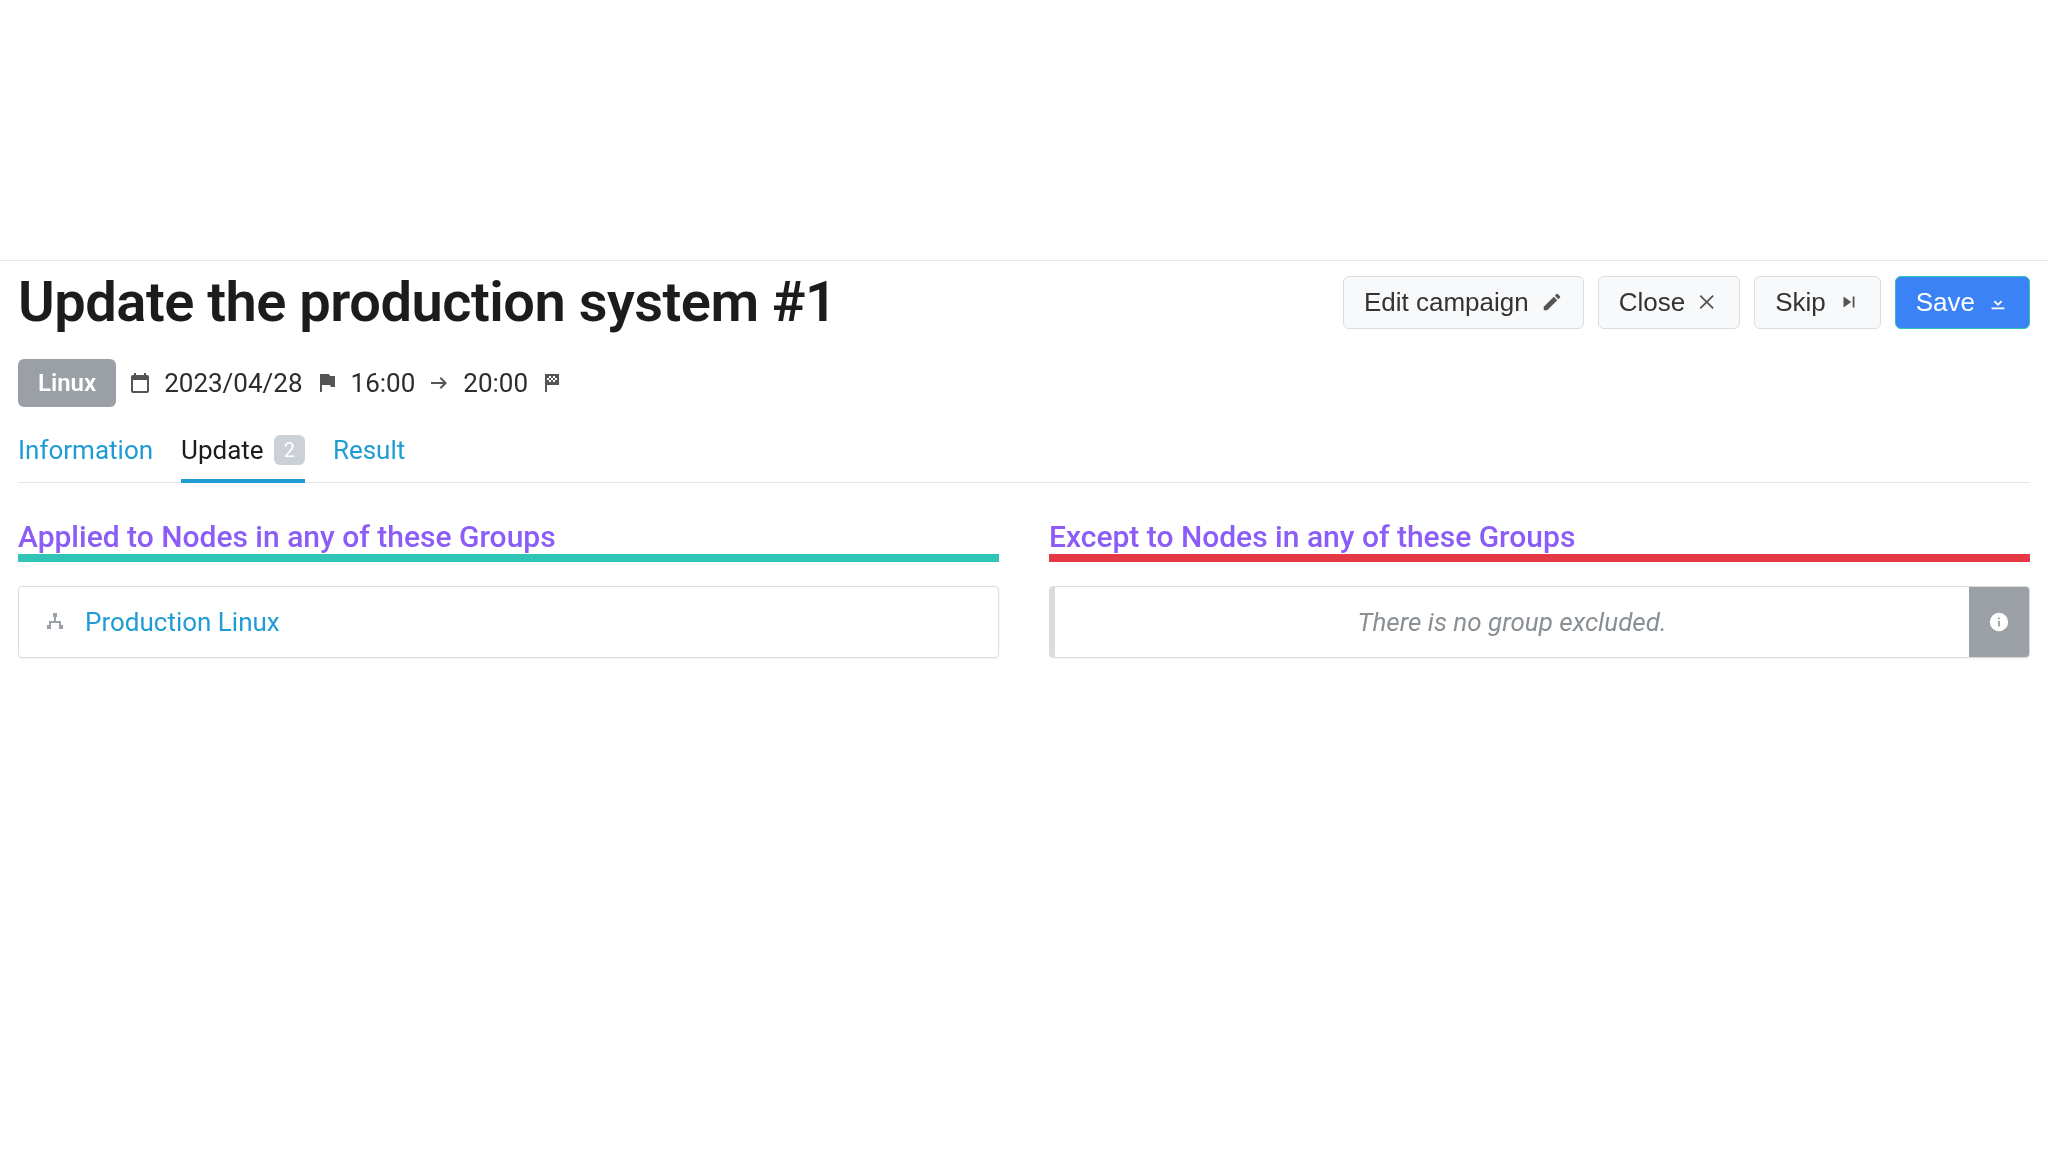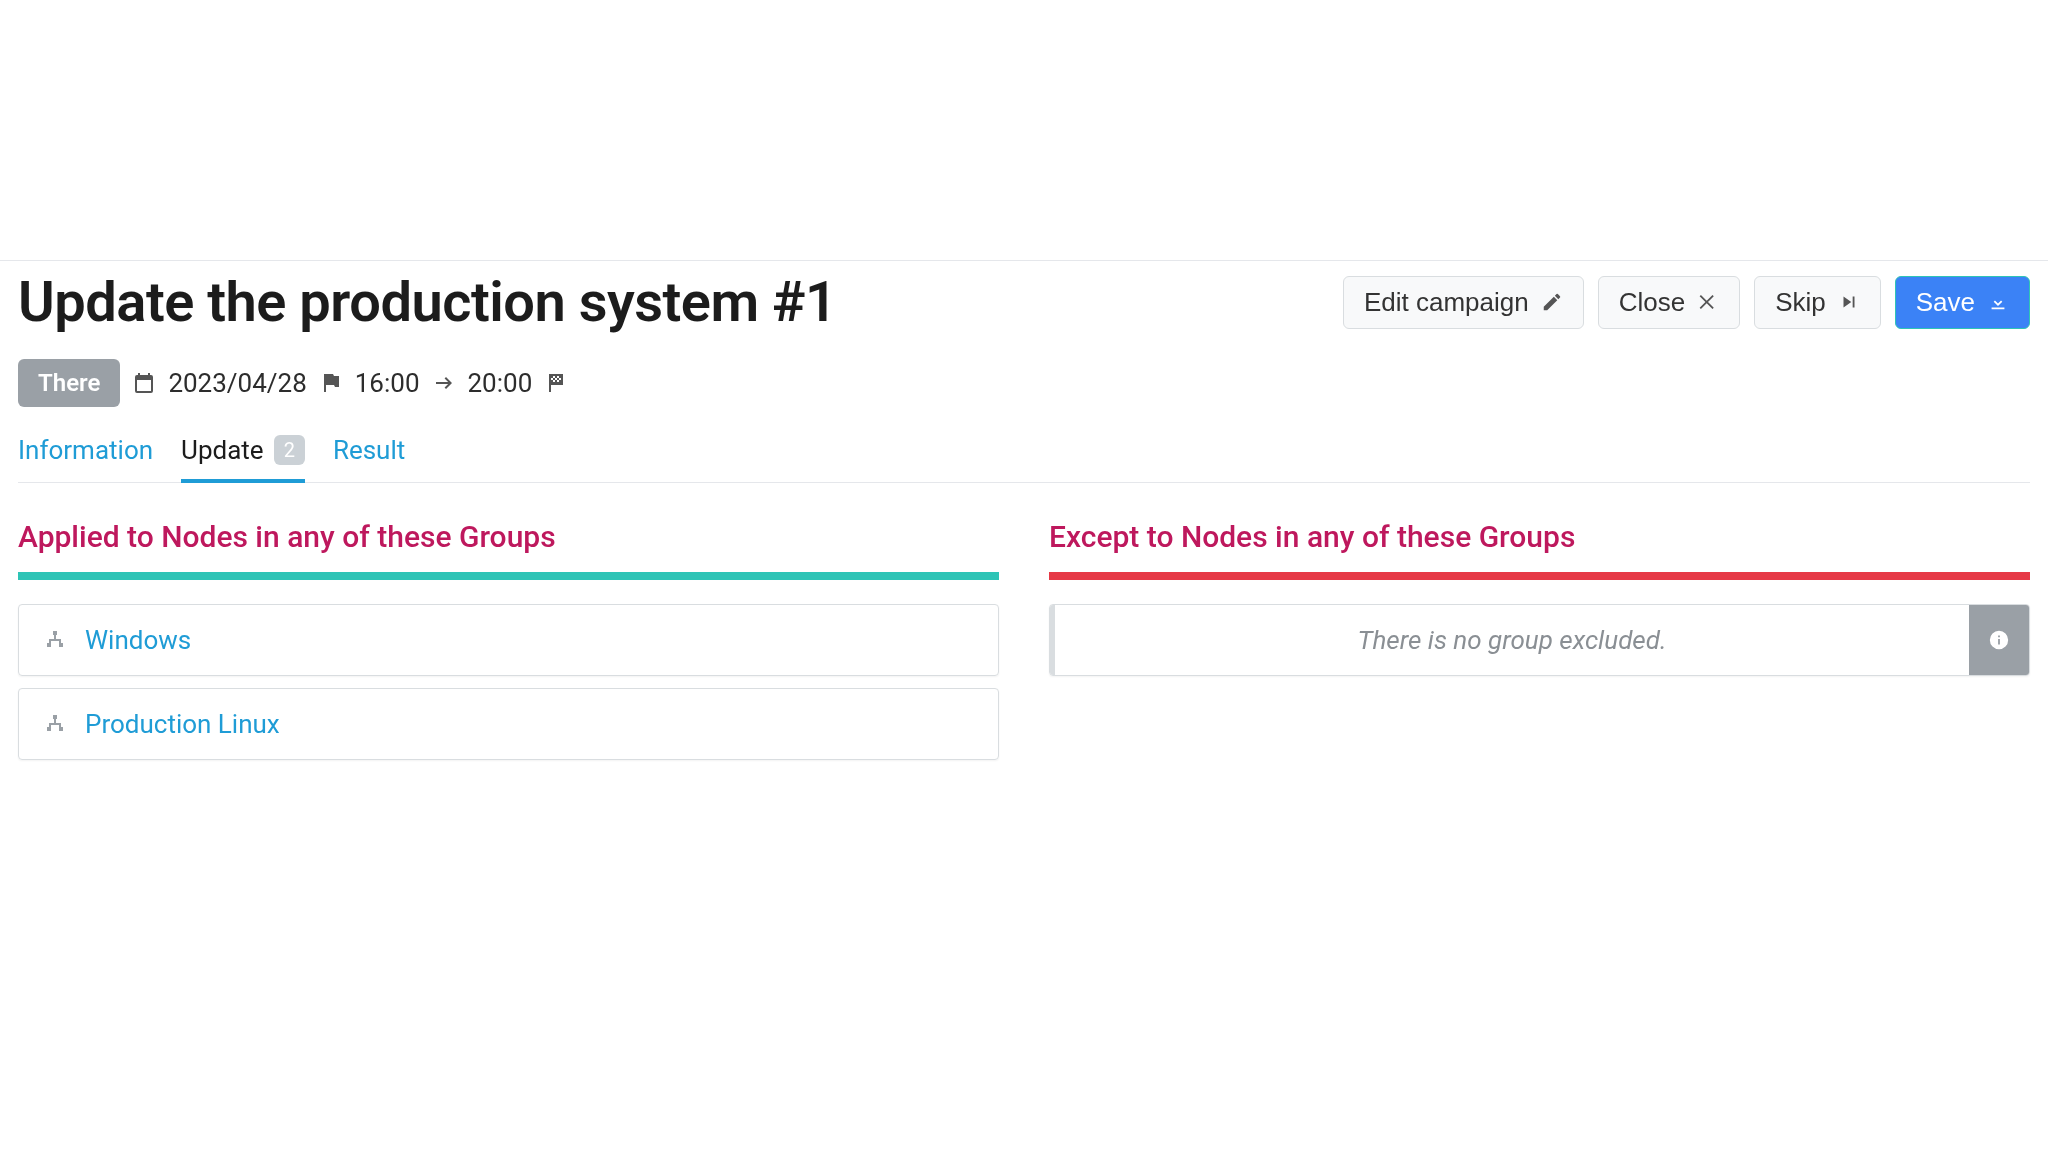--- a/index.html
+++ b/index.html
@@ -114,22 +114,22 @@
   
   .targets-grid {
     display: grid;
     grid-template-columns: 1fr 1fr;
     gap: 50px;
     margin-top: 36px;
   }
   .section-title {
     font-size: 30px;
     font-weight: 500;
-    color: #be185d;
-    margin-bottom: 18px;
+    color: #8b5cf6;
+    margin-bottom: 0;
   }
   .rule-bar {
     height: 8px;
     width: 100%;
     margin-bottom: 24px;
   }
   .rule-bar.included { background: #2ec4b6; }
   .rule-bar.excluded { background: #e63946; }
 
   .group-item {
@@ -204,21 +204,21 @@
       <button class="btn btn-save">
         <span>Save</span>
         <svg viewBox="0 0 24 24">
             <path d="M12 3v10.59l3.3-3.3 1.4 1.42L12 16.41l-4.7-4.7 1.4-1.42L12 13.59V3h0zM5 18h14v2H5v-2z"></path>
           </svg>
       </button>
     </div>
   </div>
 
   <div class="schedule-row">
-    <span class="status-pill">There</span>
+    <span class="status-pill">Linux</span>
     <span class="schedule-text">
       <svg viewBox="0 0 24 24">
           <path d="M19 4h-1V2h-2v2H8V2H6v2H5a2 2 0 0 0-2 2v14a2 2 0 0 0 2 2h14a2 2 0 0 0 2-2V6a2 2 0 0 0-2-2zm0 16H5V9h14v11z"></path>
         </svg>
       <span>2023/04/28</span>
       <svg viewBox="0 0 24 24">
           <path d="M5 3v18h2v-7h8l1 2h4V5h-5l-1-2H5z"></path>
         </svg>
       <span>16:00</span>
       <svg viewBox="0 0 24 24">
@@ -242,26 +242,20 @@
     <div class="tab">
       <span>Result</span>
     </div>
   </div>
 
   <div class="targets-grid">
     <div>
       <div class="section-title">Applied to Nodes in any of these Groups</div>
       <div class="rule-bar included"></div>
 
-      <div class="group-item">
-        <svg viewBox="0 0 24 24">
-            <path d="M10 3h4v4h-4V3zM4 15h4v4H4v-4zm12 0h4v4h-4v-4zM11 7v4H6v4h2v-2h8v2h2v-4h-5V7h-2z"></path>
-          </svg>
-        <a href="#">Windows</a>
-      </div>
       <div class="group-item">
         <svg viewBox="0 0 24 24">
             <path d="M10 3h4v4h-4V3zM4 15h4v4H4v-4zm12 0h4v4h-4v-4zM11 7v4H6v4h2v-2h8v2h2v-4h-5V7h-2z"></path>
           </svg>
         <a href="#">Production Linux</a>
       </div>
     </div>
 
     <div>
       <div class="section-title">Except to Nodes in any of these Groups</div>

